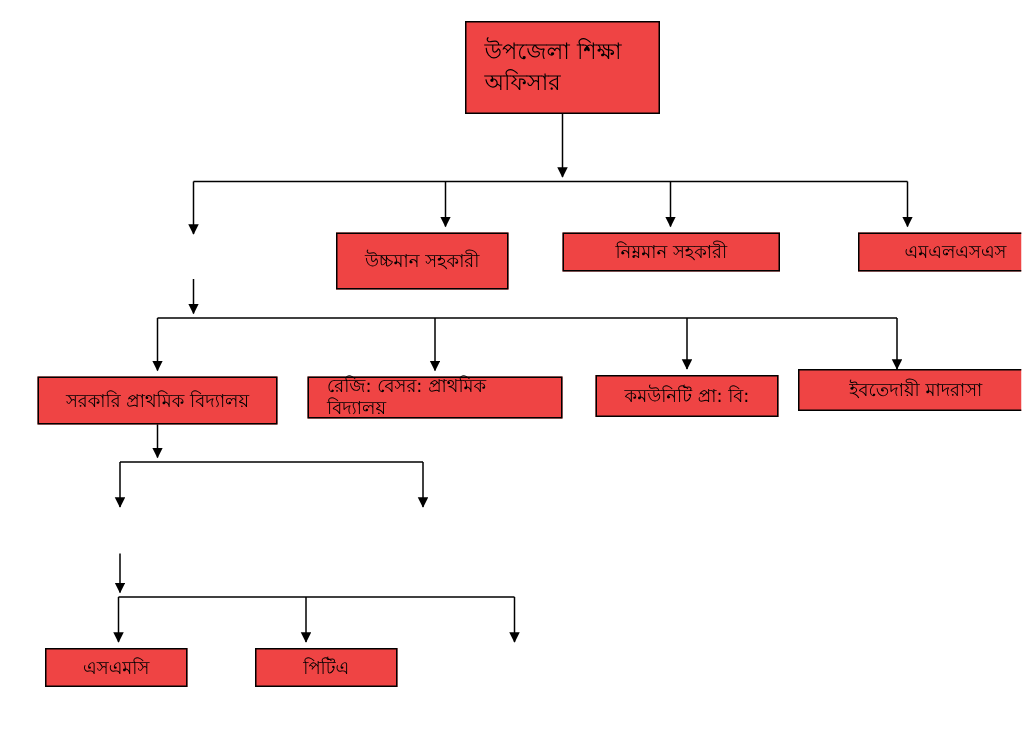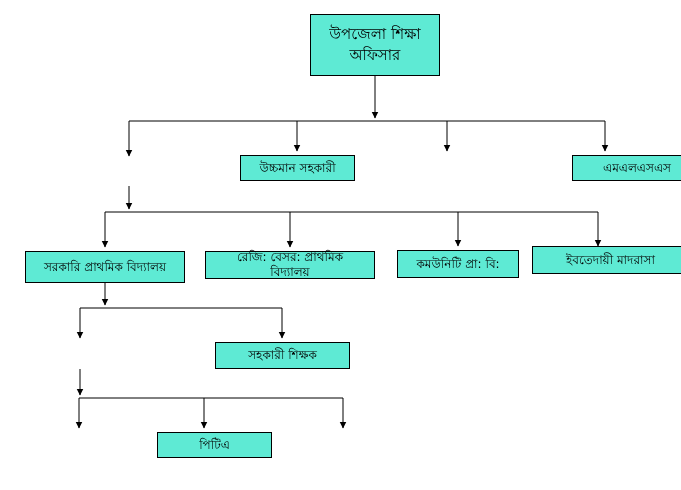--- a/index.html
+++ b/index.html
@@ -18,26 +18,26 @@
   svg.connectors {
     position: absolute;
     left: 0;
     top: 0;
     pointer-events: none;
   }
   .node {
     position: absolute;
     box-sizing: border-box;
     border: 1px solid #000000;
-    background: #5eead4;
+    background: #ef4444;
     color: #000000;
     display: flex;
     align-items: center;
     justify-content: center;
-    text-align: center;
+    text-align: left;
     font-size: 12px;
     line-height: 1.25;
     padding: 2px 12px;
   }
   .node.root {
     font-size: 15px;
     line-height: 1.4;
   }
 </style>
 </head>
@@ -73,25 +73,26 @@
 
     <line x1="80" y1="369" x2="80" y2="395" stroke="#000" stroke-width="1" marker-end="url(#arrow)"></line>
     <line x1="79" y1="398" x2="343" y2="398" stroke="#000" stroke-width="1"></line>
     <line x1="79" y1="398" x2="79" y2="428" stroke="#000" stroke-width="1" marker-end="url(#arrow)"></line>
     <line x1="204" y1="398" x2="204" y2="428" stroke="#000" stroke-width="1" marker-end="url(#arrow)"></line>
     <line x1="343" y1="398" x2="343" y2="428" stroke="#000" stroke-width="1" marker-end="url(#arrow)"></line>
   </svg>
 
   <div class="node root" style="left:310px;top:14px;width:130px;height:62px">উপজেলা শিক্ষা অফিসার</div>
 
-  <div class="node" style="left:240px;top:155px;width:115px;height:26px">উচ্চমান সহকারী</div>
+  <div class="node" style="left:224px;top:155px;width:115px;height:38px">উচ্চমান সহকারী</div>
+  <div class="node" style="left:375px;top:155px;width:145px;height:26px">নিম্নমান সহকারী</div>
   <div class="node" style="left:572px;top:155px;width:130px;height:26px">এমএলএসএস</div>
 
   <div class="node" style="left:25px;top:251px;width:160px;height:32px">সরকারি প্রাথমিক বিদ্যালয়</div>
   <div class="node" style="left:397px;top:250px;width:122px;height:28px">কমউনিটি প্রা: বি:</div>
   <div class="node" style="left:205px;top:251px;width:170px;height:28px">রেজি: বেসর: প্রাথমিক বিদ্যালয়</div>
   <div class="node" style="left:532px;top:246px;width:157px;height:28px">ইবতেদায়ী মাদরাসা</div>
 
-  <div class="node" style="left:215px;top:342px;width:135px;height:27px">সহকারী শিক্ষক</div>
 
-  <div class="node" style="left:157px;top:432px;width:115px;height:26px">পিটিএ</div>
+  <div class="node" style="left:30px;top:432px;width:95px;height:26px">এসএমসি</div>
+  <div class="node" style="left:170px;top:432px;width:95px;height:26px">পিটিএ</div>
 
 </div>
 
 </body></html>

